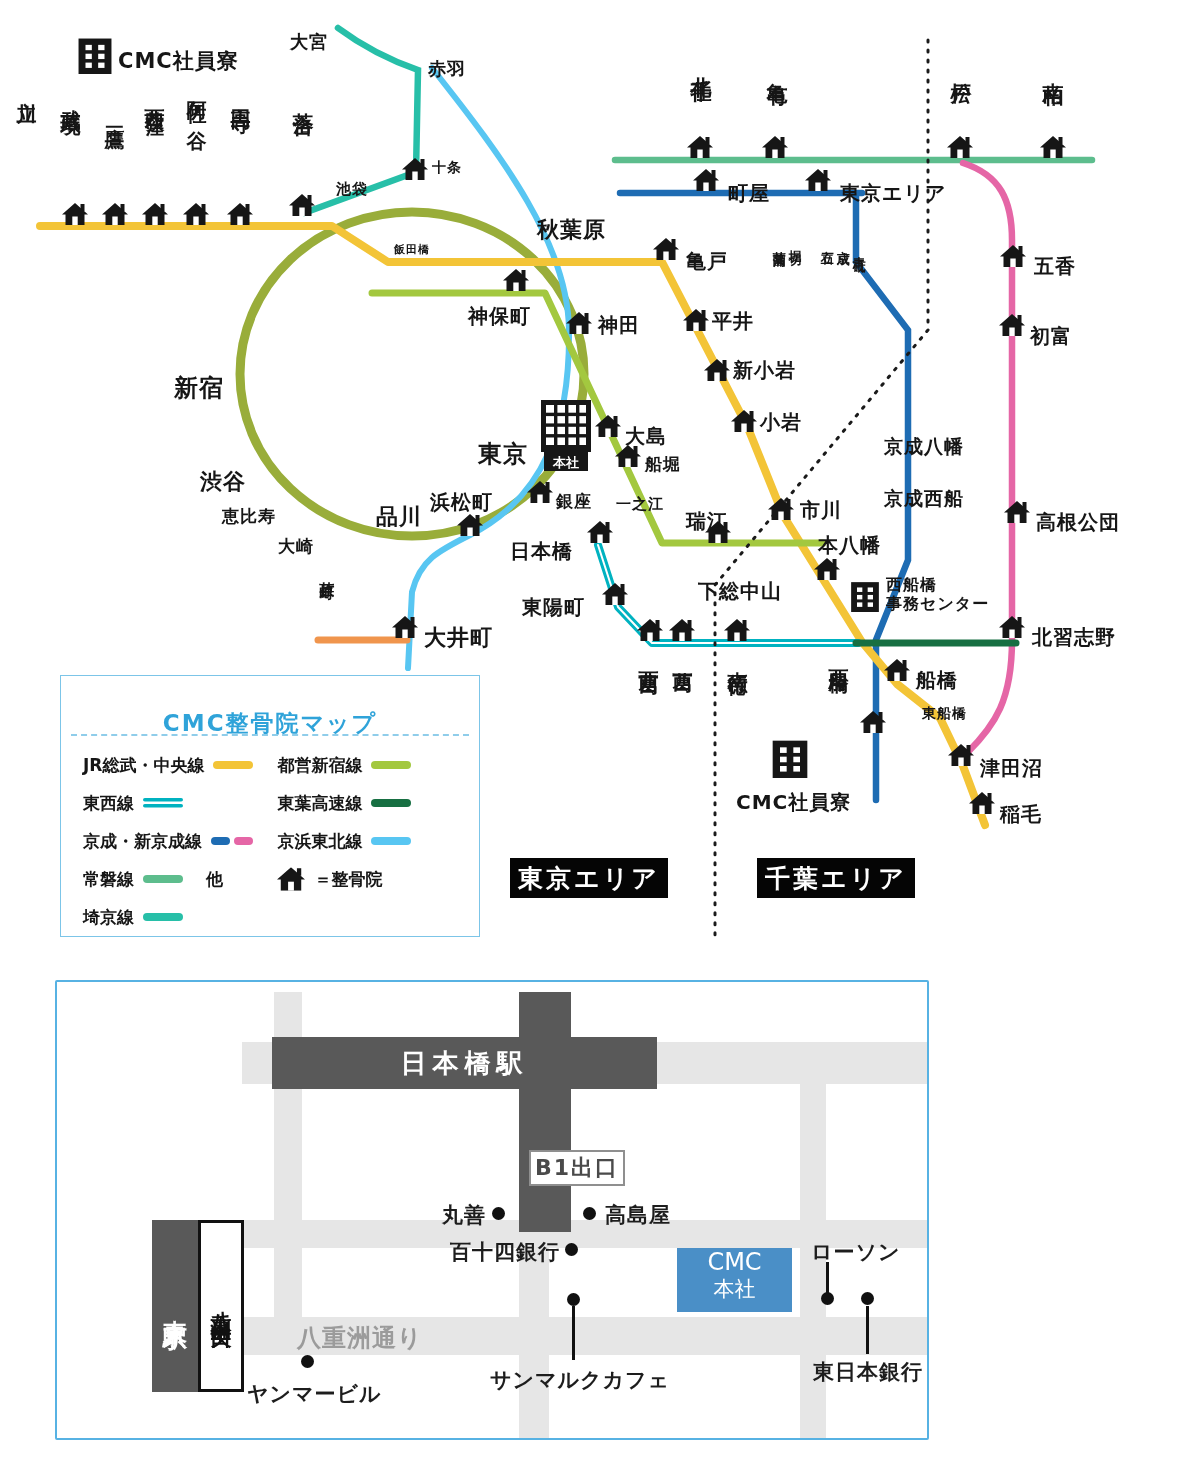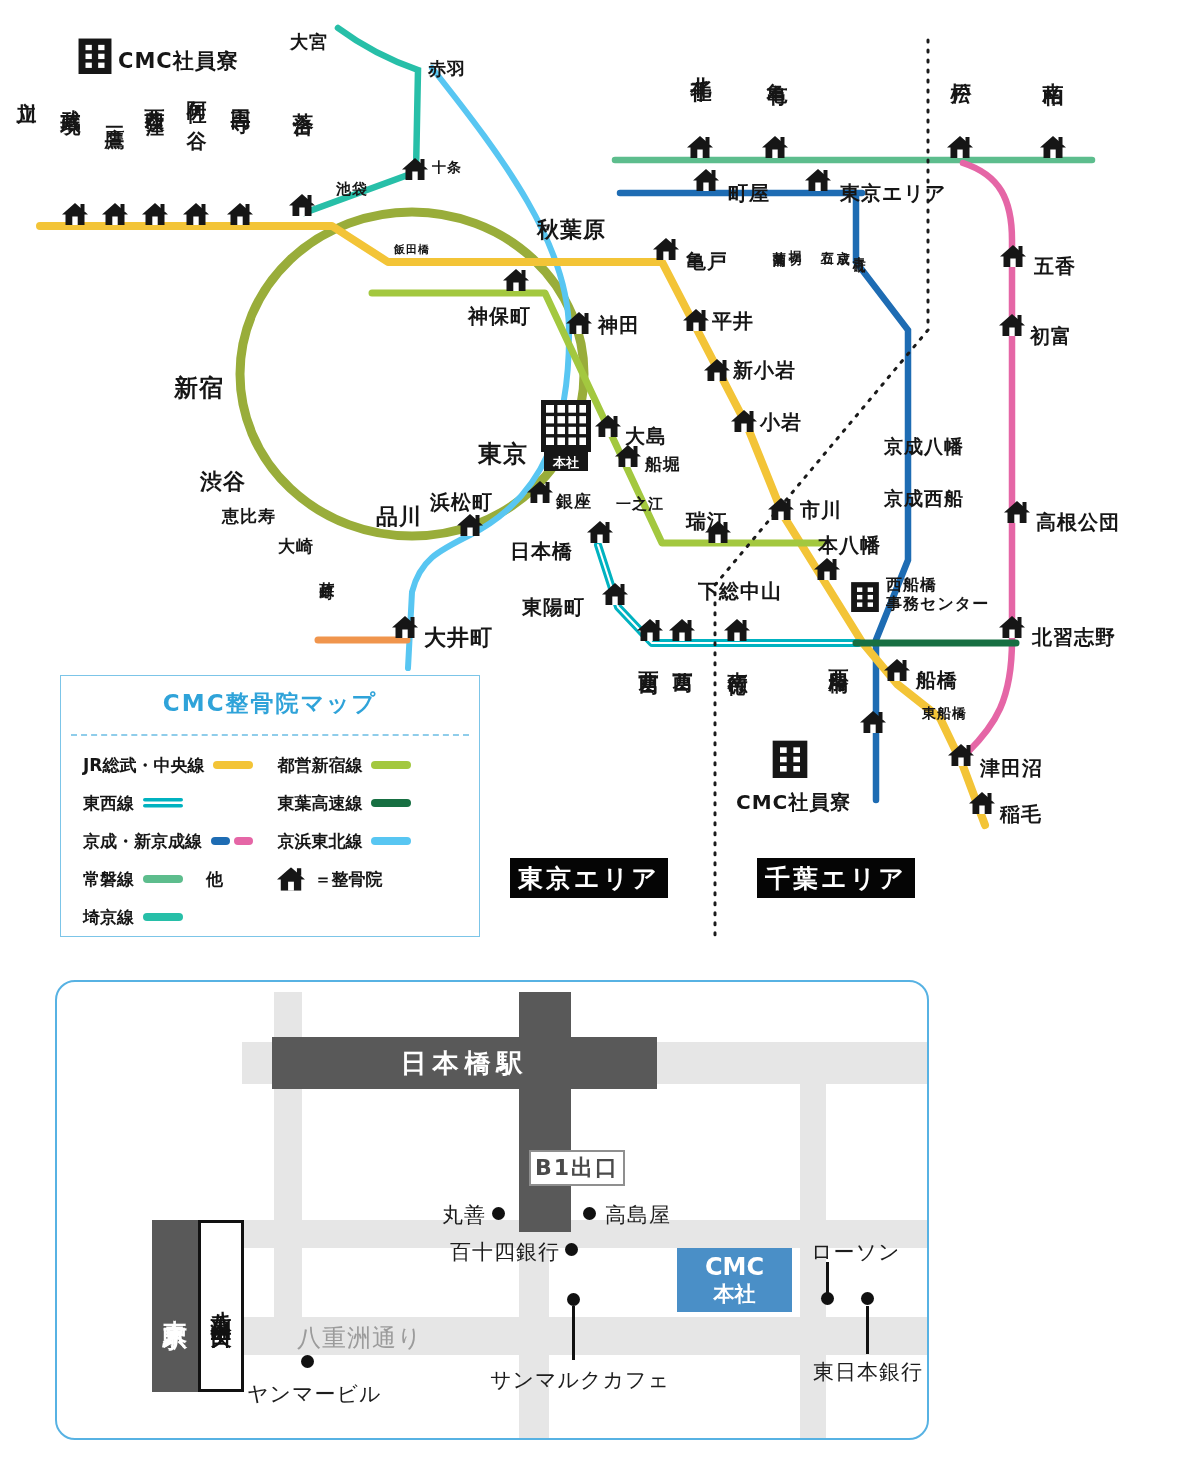--- a/index.html
+++ b/index.html
@@ -13,32 +13,32 @@
          font-size:25px;display:flex;align-items:center;justify-content:center;letter-spacing:3px}
   
   .legend{position:absolute;left:60px;top:675px;width:420px;height:262px;border:1px solid #7cc5e8;background:#fff}
   .legend-title{position:absolute;left:0;right:0;top:12px;text-align:center;font-size:23px;font-weight:700;letter-spacing:2px}
   .legend-sep{position:absolute;left:10px;right:10px;top:58px;border-top:2px dashed #8fcdea}
   .legend-cols{position:absolute;left:22px;top:76px;display:flex;gap:24px}
   .legend-col{display:flex;flex-direction:column;gap:12px}
   .legend-row{display:flex;align-items:center;gap:9px;height:26px;font-size:17px;font-weight:700;color:#161616;white-space:nowrap}
   
   .street{position:absolute;left:55px;top:980px;width:874px;height:460px;border:2px solid #57b2e3;
-          border-radius:20px;background:#fff;overflow:hidden}
+          border-radius:2px;background:#fff;overflow:hidden}
   .road{position:absolute;background:#e6e6e6}
   .darkband{position:absolute;background:#595959}
-  .slbl{position:absolute;font-weight:400;font-size:21px;color:#1d1d1d;white-space:nowrap;letter-spacing:1px}
+  .slbl{position:absolute;font-weight:700;font-size:21px;color:#1d1d1d;white-space:nowrap;letter-spacing:1px}
   .dot{position:absolute;width:13px;height:13px;border-radius:50%;background:#111}
   .vline{position:absolute;width:3px;background:#111}
   .exitbox{position:absolute;background:#fff;border:2px solid #8f8f8f;color:#4a4a4a;font-weight:700;
            font-size:22px;display:flex;align-items:center;justify-content:center;letter-spacing:2px}
   .vband{position:absolute;display:flex;align-items:center;justify-content:center;
          writing-mode:vertical-rl;text-orientation:upright;font-weight:700;letter-spacing:4px}
-  .cmcbox{position:absolute;display:flex;flex-direction:column;align-items:center;justify-content:center;
-          color:#fff;font-weight:700;line-height:1.2}
+  .cmcbox{position:absolute;display:flex;flex-direction:column;align-items:center;
+          color:#fff;font-weight:400;line-height:1.2}
 </style>
 </head>
 <body>
 
 <div class="canvas">
 
   <svg class="rail-svg" width="1200" height="960" viewBox="0 0 1200 960">
     <defs>
       <symbol id="sym-house" viewBox="0 0 26 22">
         <rect x="18.5" y="1" width="4" height="7" fill="currentColor"></rect>
@@ -209,21 +209,21 @@
   <span class="lbl" style="left:922px;top:706px;font-size:14px">東船橋</span>
   <span class="lbl" style="left:980px;top:758px;font-size:20px">津田沼</span>
   <span class="lbl" style="left:1000px;top:804px;font-size:20px">稲毛</span>
 
   <span class="lbl" style="left:736px;top:792px;font-size:20px">CMC社員寮</span>
 
   <div class="badge" style="left:510px;top:858px">東京エリア</div>
   <div class="badge" style="left:757px;top:858px">千葉エリア</div>
 
   <div class="legend">
-    <div class="legend-title" style="color: rgb(47, 163, 217);">CMC整骨院マップ</div>
+    <div class="legend-title" style="color: rgb(47, 163, 217); margin-top: 20px;">CMC整骨院マップ</div>
     <div class="legend-sep"></div>
     <div class="legend-cols">
       <div class="legend-col">
         <div class="legend-row">
           <span>JR総武・中央線</span>
           <svg width="40" height="10">
               <rect x="0" y="1" width="40" height="8" rx="4" fill="#f3c437"></rect>
             </svg>
         </div>
         <div class="legend-row">

